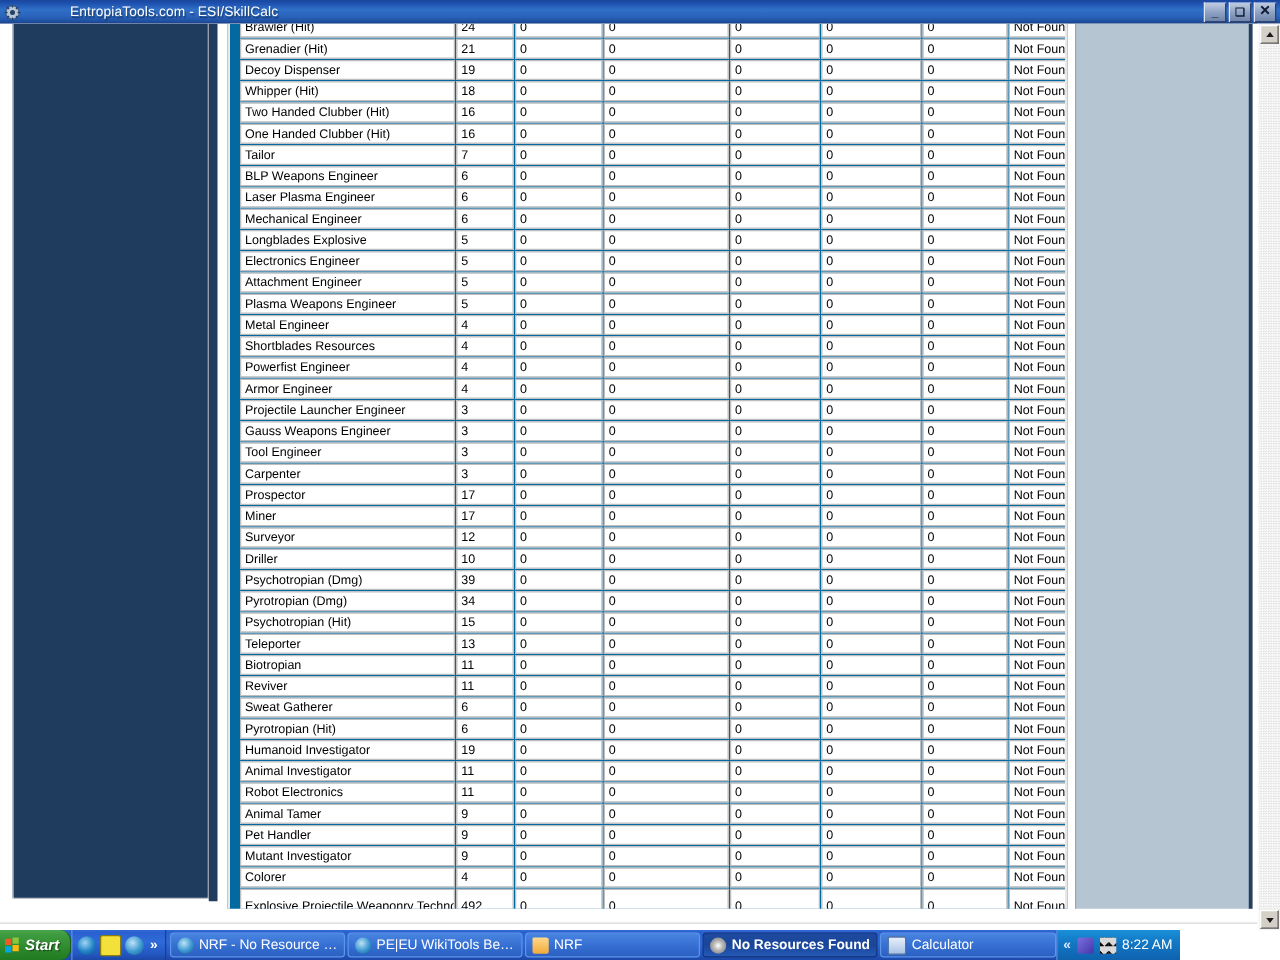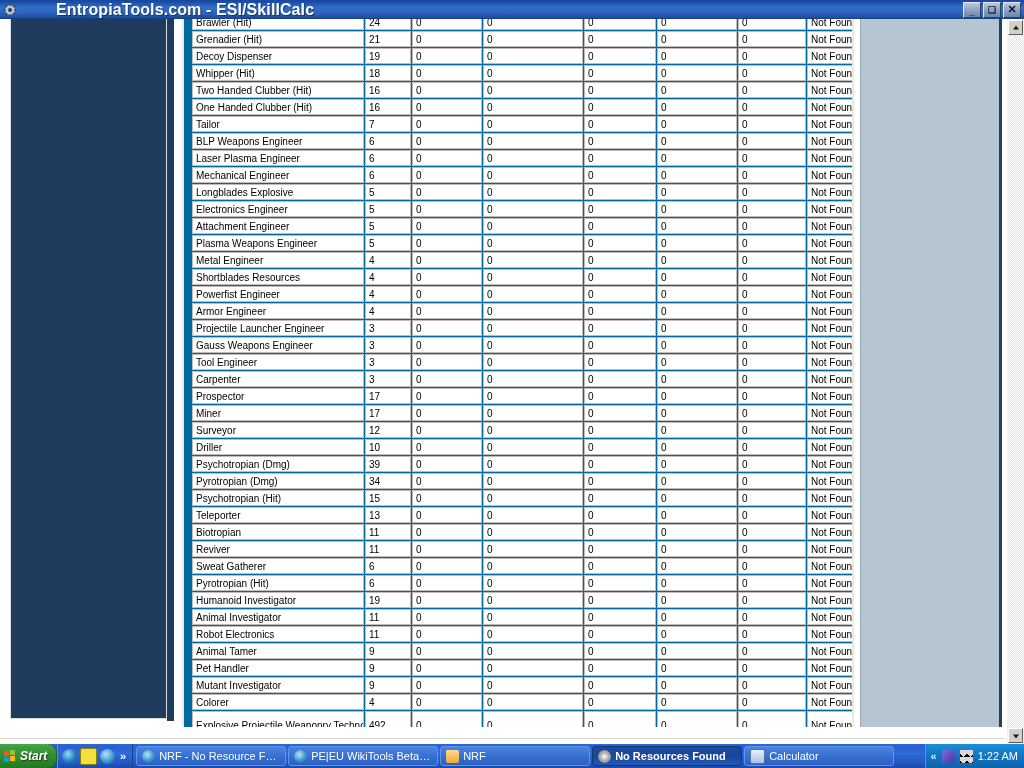--- a/index.html
+++ b/index.html
@@ -30,22 +30,22 @@
     overflow: hidden;
   }
   #titlebar .tb-icon {
     width: 14px; height: 14px;
     margin-left: 3px; margin-right: 4px;
     flex: 0 0 auto;
     position: relative;
   }
   #titlebar .tb-title {
     color: #ffffff;
-    font-size: 16px;
-    font-weight: bold;
+    font-size: 11px;
+    font-weight: normal;
     letter-spacing: 0.1px;
     white-space: nowrap;
     text-shadow: 1px 1px 1px rgba(0,0,0,0.45);
     padding-left: 35px;
   }
   #titlebar .tb-spacer { flex: 1 1 auto; }
   .tb-btns { display: flex; gap: 2px; margin-right: 3px; flex: 0 0 auto; }
   .tb-btn {
     width: 16px; height: 14px;
     background: linear-gradient(to bottom, #bcc8de 0%, #8fa2c4 50%, #6f84ab 100%);
@@ -159,21 +159,21 @@
   col.c-v5    { width: 68px;  }
   col.c-stat  { width: 60px;  }
 
   tr.tall td { height: 26px; }
   td.wrapcell { white-space: normal; line-height: 11px; padding-top: 1px; }
 
   
   #taskbar {
     position: absolute;
     left: 0; bottom: 0;
-    width: 1024px; height: 24px;
+    width: 944px; height: 24px;
     background: linear-gradient(to bottom,
         #3168d5 0%, #2a61d0 8%, #2f6ad8 40%, #2458c2 78%, #1c48a8 100%);
     display: flex;
     align-items: stretch;
     font-size: 11px;
   }
   #start-btn {
     width: 57px;
     height: 24px;
     background: linear-gradient(to bottom, #4ca64c 0%, #3f9b3f 15%, #2f8c2f 55%, #217a21 100%);
@@ -864,17 +864,17 @@
         <div class="task-btn">
           <span class="t-ico calc"></span>
           <span class="t-label">Calculator</span>
         </div>
       </div>
 
     <div id="tray">
       <span class="tray-chev">«</span>
       <span class="tray-ico tray-net"></span>
       <span class="tray-ico tray-chk"></span>
-      <span id="clock">1:22 AM</span>
+      <span id="clock">8:22 AM</span>
     </div>
   </div>
 
 </div>
 
 </body></html>

